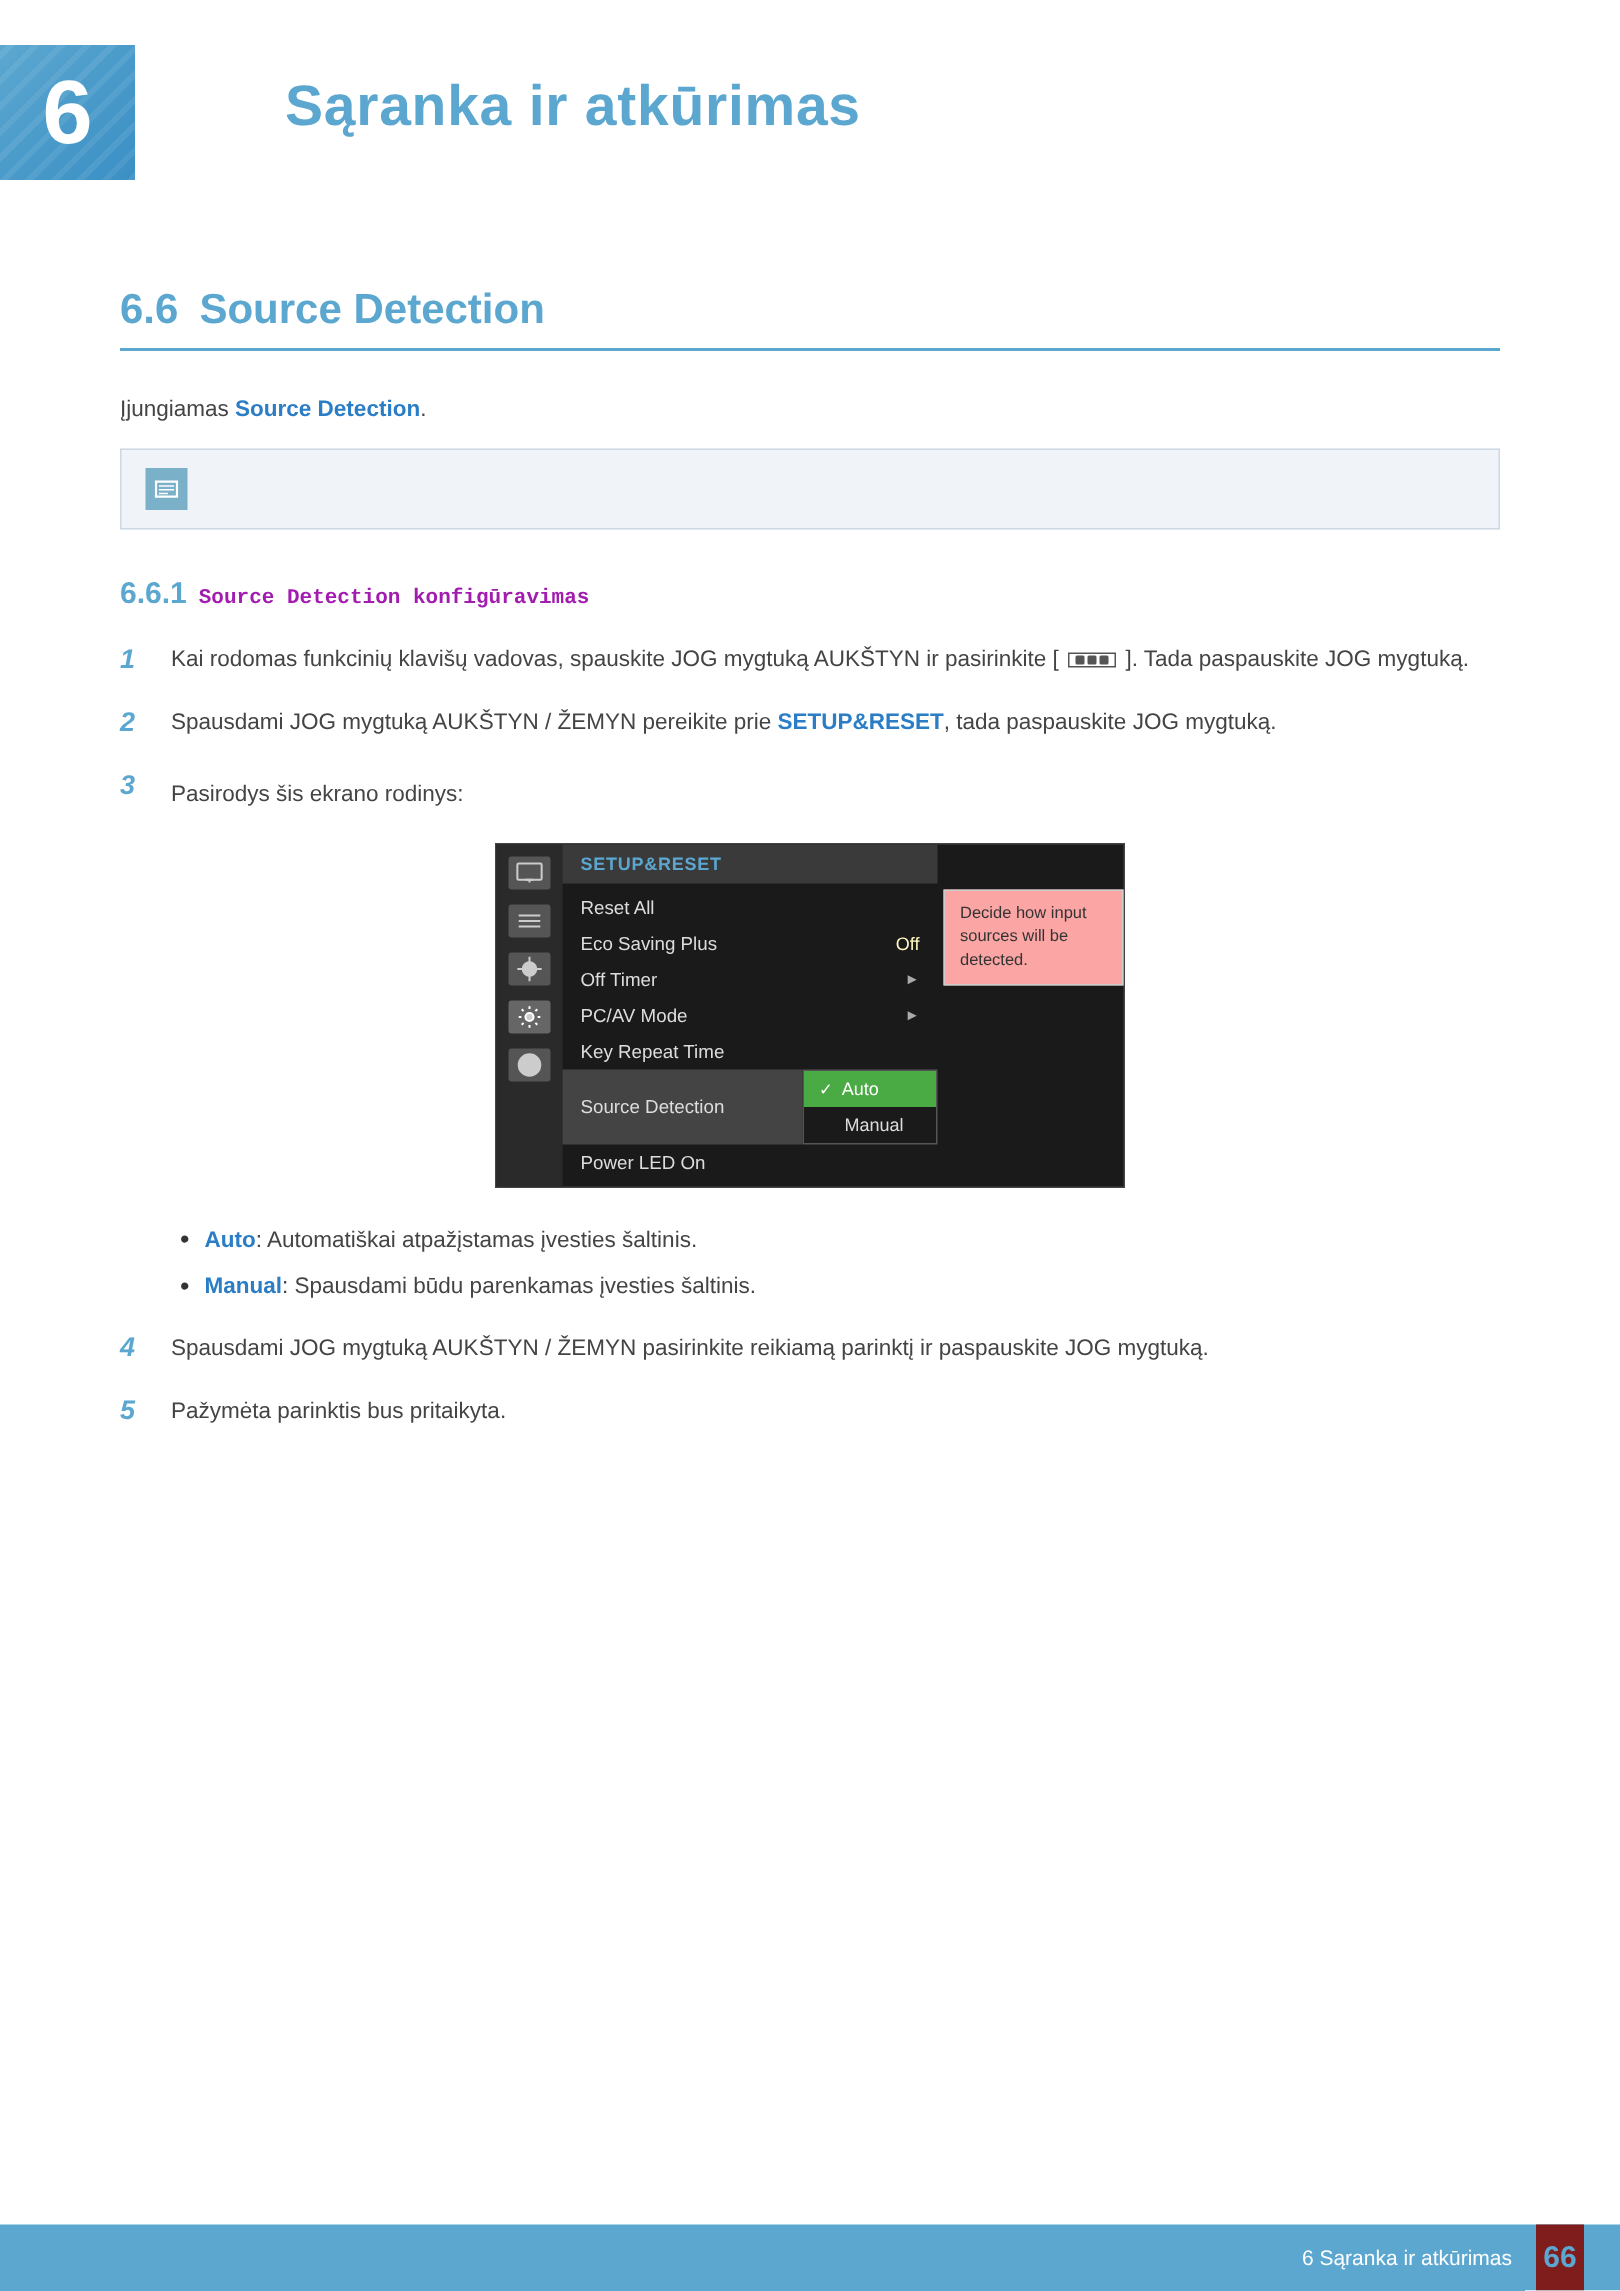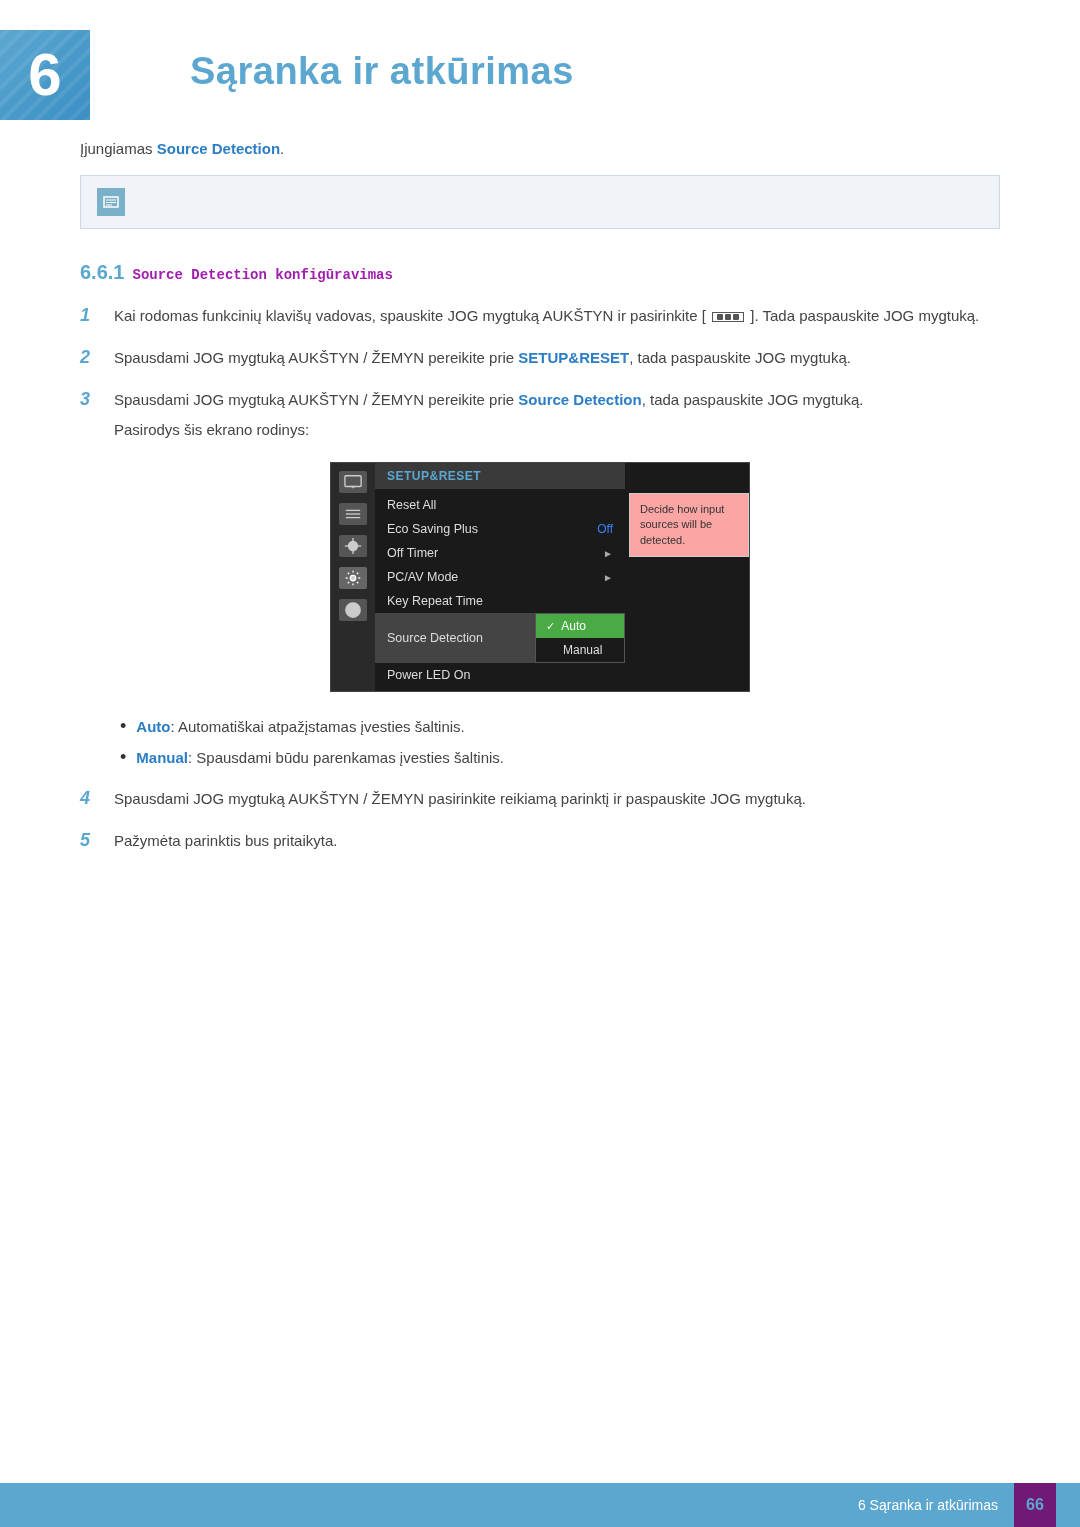--- a/index.html
+++ b/index.html
@@ -279,21 +279,21 @@
       cursor: default;
     }
 
     .menu-row.selected-row {
       background: #444;
     }
 
     .menu-row-label {}
 
     .menu-row-value {
-      color: #3b82f6;
+      color: #fef9c3;
       font-size: 12px;
       text-align: center;
     }
 
     .menu-row-arrow {
       color: #aaa;
       font-size: 10px;
     }
 
     
@@ -377,25 +377,25 @@
       gap: 0;
     }
 
     .footer-chapter-text {
       color: #fff;
       font-size: 14px;
       margin-right: 16px;
     }
 
     .footer-page-number {
-      background: #701a75;
+      background: #7f1d1d;
       color: #5ba7d0;
-      font-size: 16px;
-      font-weight: bold;
-      width: 42px;
+      font-size: 20px;
+      font-weight: bold;
+      width: 32px;
       height: 44px;
       display: flex;
       align-items: center;
       justify-content: center;
     }
 
     .menu-full-row {
       display: flex;
       align-items: stretch;
     }
@@ -407,20 +407,23 @@
   <div class="chapter-number-block">
     <span class="chapter-number">6</span>
   </div>
   <div class="main-content" style="padding-top:0; padding-bottom:0; flex:1;">
     <div class="chapter-title">Sąranka ir atkūrimas</div>
   </div>
 </div>
 
 <div class="main-content">
 
+  <div class="section-heading">
+    <span class="section-number">6.6</span><span class="section-title">Source Detection</span>
+  </div>
 
   <p class="intro-text">
     <span>Įjungiamas </span><span class="highlight-blue">Source Detection</span><span>.</span>
   </p>
 
   <div class="note-box">
     <div class="note-icon">
       <svg width="16" height="16" viewBox="0 0 16 16" fill="white">
         <path d="M1 3 L15 3 L15 13 L1 13 Z" fill="none" stroke="white" stroke-width="1.5"></path>
         <line x1="3" y1="6" x2="13" y2="6" stroke="white" stroke-width="1"></line>
@@ -452,23 +455,20 @@
     <li class="step-item">
       <span class="step-number">2</span>
       <div class="step-text">
         <span>Spausdami JOG mygtuką AUKŠTYN / ŽEMYN pereikite prie </span><span class="highlight-blue">SETUP&amp;RESET</span><span>, tada paspauskite JOG mygtuką.</span>
       </div>
     </li>
 
     <li class="step-item">
       <span class="step-number">3</span>
       <div class="step-text">
-        <p>
-          <span>Spausdami JOG mygtuką AUKŠTYN / ŽEMYN pereikite prie </span><span class="highlight-blue">Source Detection</span><span>, tada paspauskite JOG mygtuką.</span>
-        </p>
         <p style="margin-top:6px;">Pasirodys šis ekrano rodinys:</p>
       </div>
     </li>
 
   </ol>
 
   <div class="menu-mockup-wrapper">
     <div class="menu-mockup">
 
       <div class="menu-sidebar">

